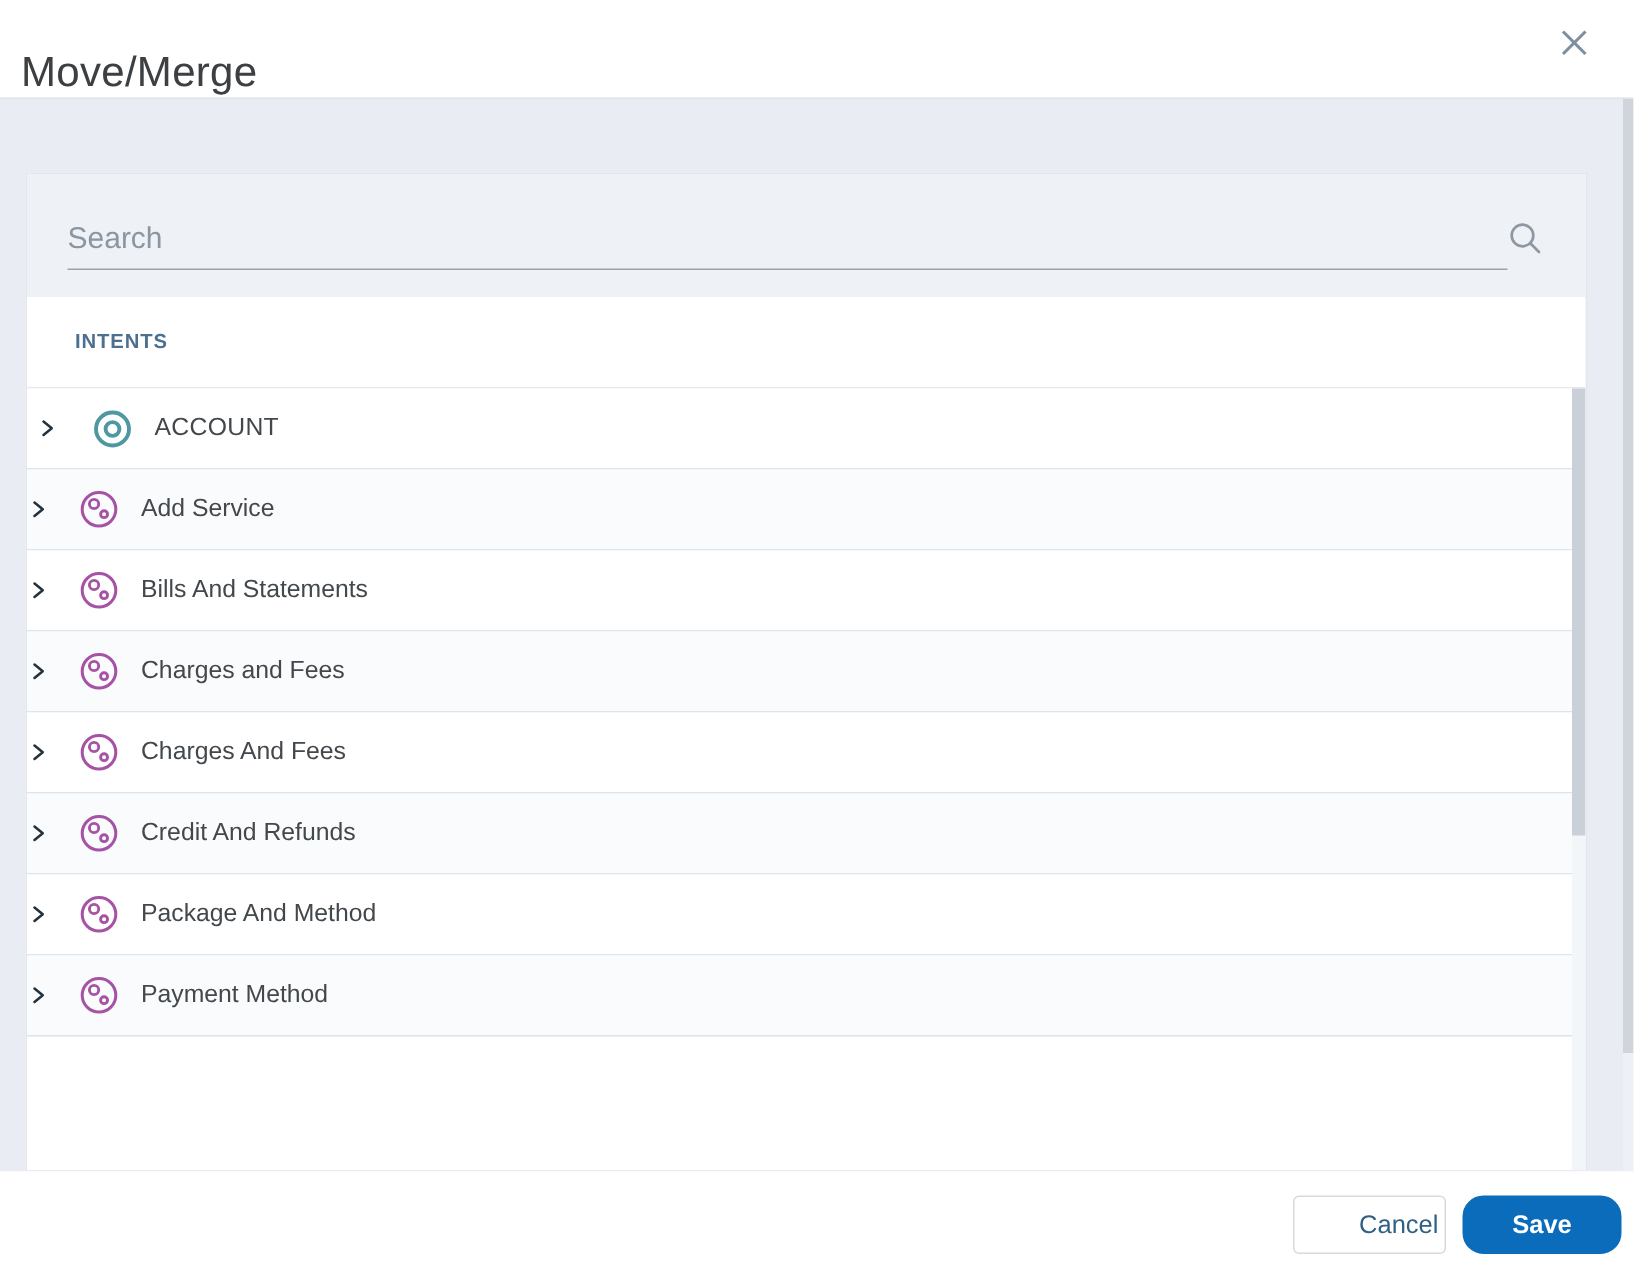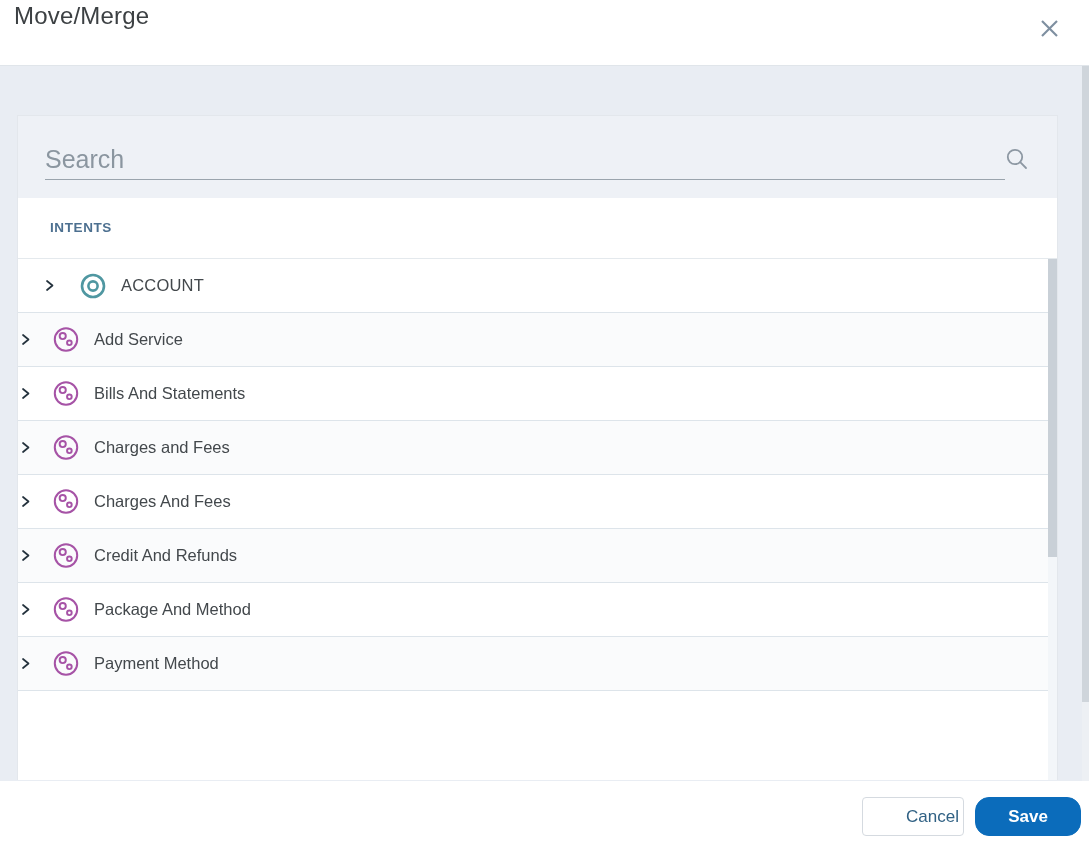--- a/index.html
+++ b/index.html
@@ -10,22 +10,22 @@
     position: relative;
     color: #3f4449;
   }
 
   
   .titlebar {
     position: absolute; left: 0; top: 0; width: 1089px; height: 65px;
     background: #ffffff;
   }
   .dialog-title {
-    position: absolute; left: 14px; top: 2px;
-    font-size: 24px; font-weight: 400; color: #3c4043; letter-spacing: 0.2px;
+    position: absolute; left: 14px; top: 32px;
+    font-size: 28px; font-weight: 400; color: #3c4043; letter-spacing: 0.2px;
   }
   .close-btn {
     position: absolute; right: 26px; top: 14px; width: 28px; height: 28px;
     background: none; border: none; cursor: pointer; color: #7e8fa0;
     display: flex; align-items: center; justify-content: center;
   }
 
   
   .body-band {
     position: absolute; left: 0; top: 65px; width: 1089px; height: 716px;
@@ -38,21 +38,21 @@
     background: #ffffff; border: 1px solid #e3e7ec; border-bottom: none;
     overflow: hidden;
   }
   .search-section {
     position: relative; height: 82px; background: #eef1f6;
   }
   .search-input {
     position: absolute; left: 27px; top: 24px; width: 960px; height: 40px;
     background: transparent; border: none; border-bottom: 1px solid #9aa4ad;
     font-family: "Liberation Sans", sans-serif;
-    font-size: 25px; color: #4a545e; outline: none;
+    font-size: 20px; color: #4a545e; outline: none;
   }
   .search-input::placeholder { color: #8b96a0; opacity: 1; }
   .search-icon {
     position: absolute; right: 27px; top: 30px; width: 26px; height: 26px;
     color: #8d98a3; cursor: pointer;
   }
 
   .section-header {
     position: relative; height: 61px; background: #ffffff;
     border-bottom: 1px solid #e4e9ed;
@@ -66,21 +66,21 @@
   
   .intent-list { position: relative; height: 522px; }
   .row {
     position: relative; height: 54px; width: calc(100% - 9px);
     display: flex; align-items: center;
     border-bottom: 1px solid #dde4ea;
     background: #ffffff; cursor: pointer;
   }
   .row.alt { background: #fafbfc; }
   .row.selected { background: #ecc9e6; border-bottom-color: #e6c0e0; }
-  .row.top { padding-left: 24px; }
+  .row.top { padding-left: 6px; }
   .row.sub { }
   .chev {
     width: 15px; height: 15px; color: #24323d; flex: 0 0 15px;
     display: inline-flex; align-items: center; justify-content: center;
   }
   .chev svg { transition: none; }
   .row.expanded .chev svg { transform: rotate(90deg); }
   .row.top .chev { margin-right: 22px; }
   .row.sub .chev { margin-right: 19px; }
   .iconbox {

